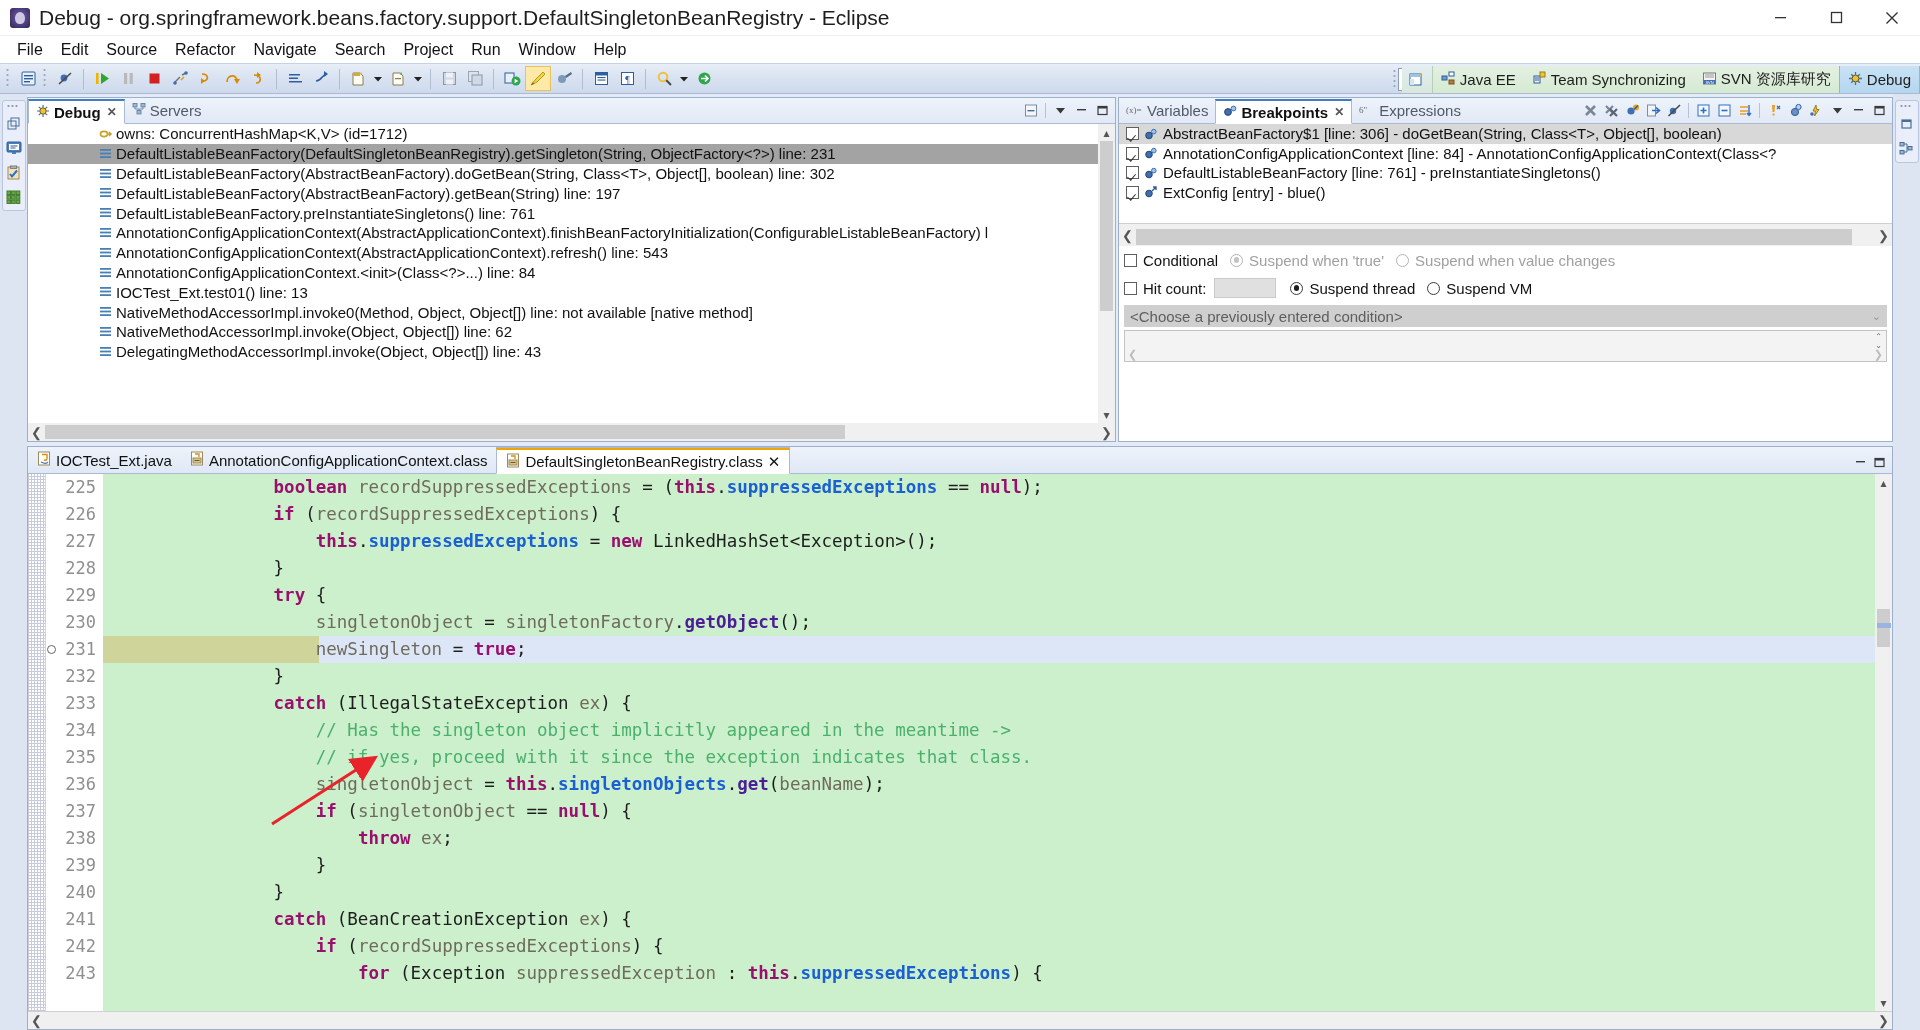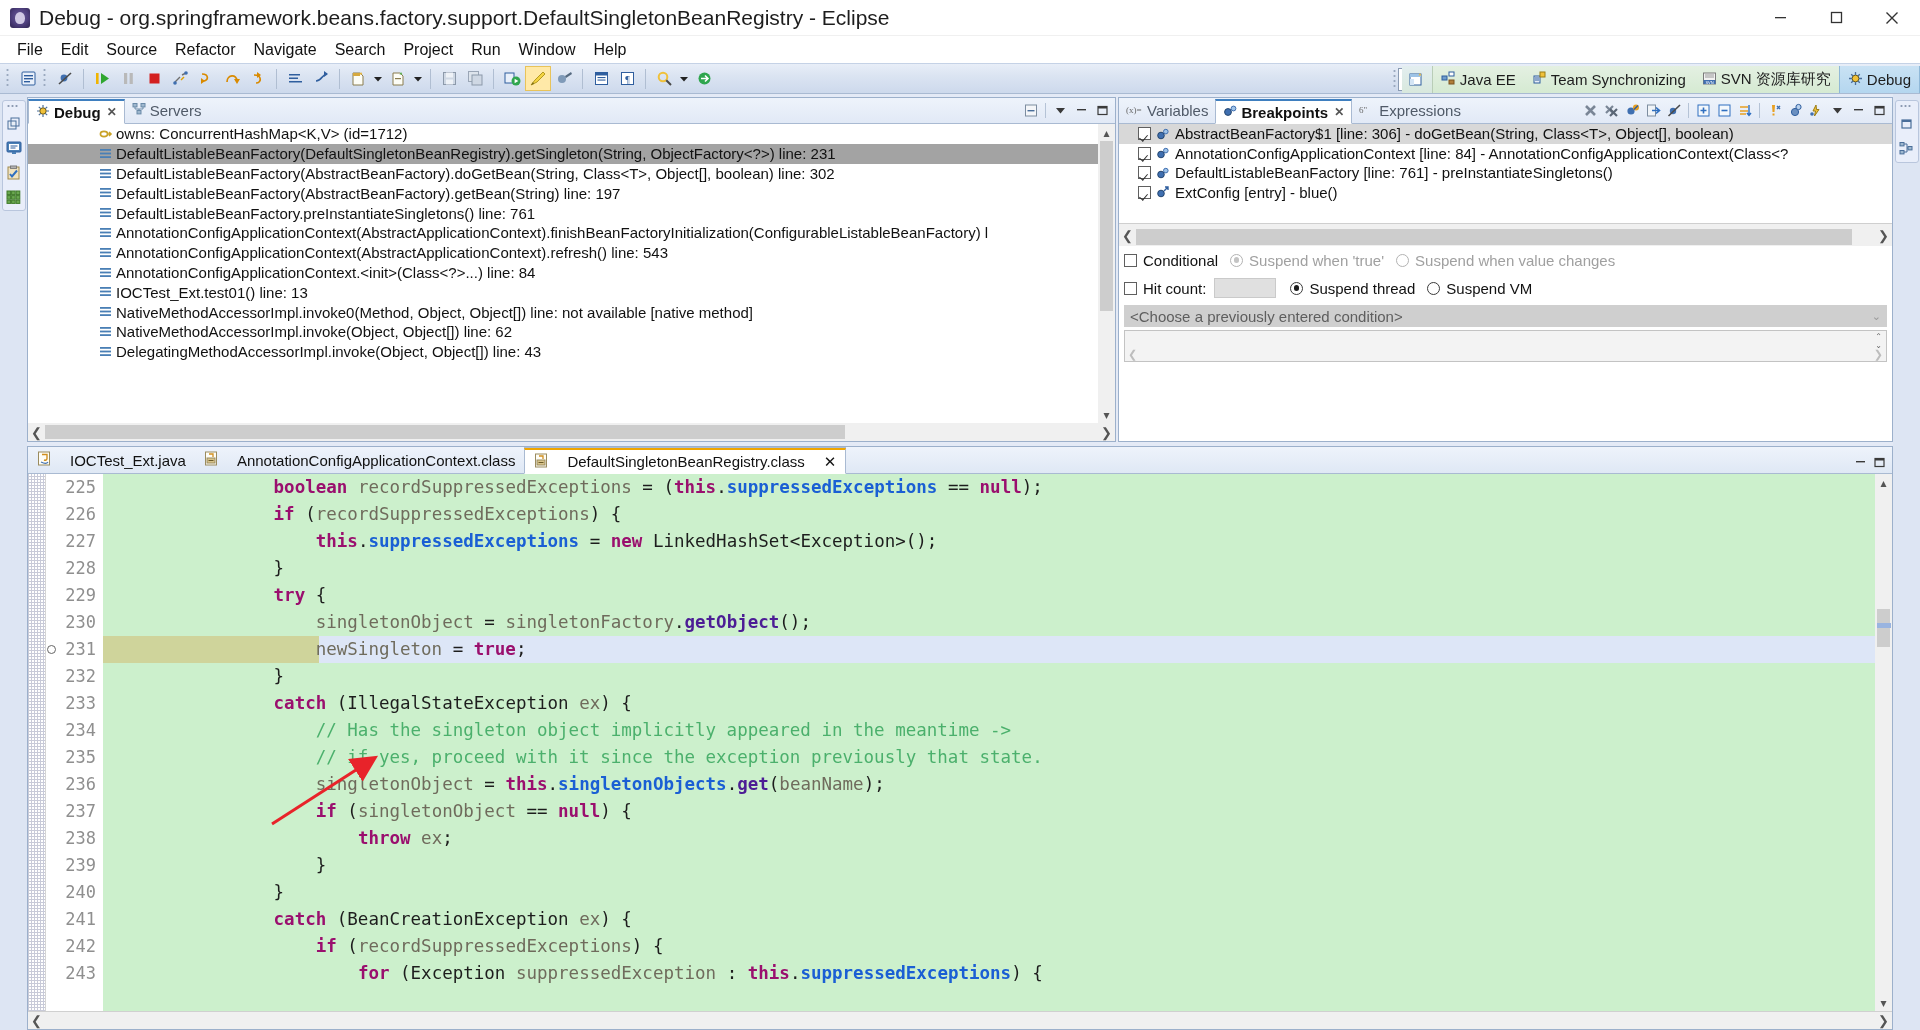--- a/index.html
+++ b/index.html
@@ -283,21 +283,21 @@
 
   
   .bp-list {
     position: absolute; left:0; top:0; right:0;
   }
   .bp-row {
     height: 19.5px;
     display: flex; align-items: center;
     font-size: 15px; color: #111;
     white-space: nowrap;
-    padding-left: 19px;
+    padding-left: 7px;
     gap: 5px;
   }
   .bp-row.selected { background: #d8d8d8; }
   .bp-check {
     width: 13px; height: 13px;
     border: 1px solid #5f5f5f;
     background: #fff;
     position: relative;
     flex: 0 0 auto;
   }
@@ -434,21 +434,21 @@
     background: linear-gradient(to bottom, #eef3fb 0%, #dfe8f5 100%);
     display: flex; align-items: flex-end;
     position: relative;
     border-bottom: 1px solid #a9bad2;
   }
   .etab {
     display: flex; align-items: center;
     height: 26px;
     padding: 0 9px;
     font-size: 15px;
-    gap: 19px;
+    gap: 5px;
     color: #111;
     white-space: nowrap;
   }
   .etab.active {
     background: #ffffff;
     border-top: 2px solid #f0a500;
     border-left: 1px solid #a9bad2;
     border-right: 1px solid #a9bad2;
     border-bottom: 1px solid #fff;
     margin-bottom: -1px;
@@ -1338,21 +1338,21 @@
             <div class="cline"><span class="plain">                </span><span class="kw">boolean</span><span class="plain"> </span><span class="loc">recordSuppressedExceptions</span><span class="plain"> = (</span><span class="kw">this</span><span class="plain">.</span><span class="fld">suppressedExceptions</span><span class="plain"> == </span><span class="kw">null</span><span class="plain">);</span></div>
             <div class="cline"><span class="plain">                </span><span class="kw">if</span><span class="plain"> (</span><span class="loc">recordSuppressedExceptions</span><span class="plain">) {</span></div>
             <div class="cline"><span class="plain">                    </span><span class="kw">this</span><span class="plain">.</span><span class="fld">suppressedExceptions</span><span class="plain"> = </span><span class="kw">new</span><span class="plain"> LinkedHashSet&lt;Exception&gt;();</span></div>
             <div class="cline"><span class="plain">                }</span></div>
             <div class="cline"><span class="plain">                </span><span class="kw">try</span><span class="plain"> {</span></div>
             <div class="cline"><span class="plain">                    </span><span class="loc">singletonObject</span><span class="plain"> = </span><span class="loc">singletonFactory</span><span class="plain">.</span><span class="mth">getObject</span><span class="plain">();</span></div>
             <div class="cline exec"><span class="plain">                    </span><span class="loc">newSingleton</span><span class="plain"> = </span><span class="kw">true</span><span class="plain">;</span></div>
             <div class="cline"><span class="plain">                }</span></div>
             <div class="cline"><span class="plain">                </span><span class="kw">catch</span><span class="plain"> (IllegalStateException </span><span class="loc">ex</span><span class="plain">) {</span></div>
             <div class="cline"><span class="cmt">                    // Has the singleton object implicitly appeared in the meantime -&gt;</span></div>
-            <div class="cline"><span class="cmt">                    // if yes, proceed with it since the exception previously that state.</span></div>
+            <div class="cline"><span class="cmt">                    // if yes, proceed with it since the exception indicates that class.</span></div>
             <div class="cline"><span class="plain">                    </span><span class="loc">singletonObject</span><span class="plain"> = </span><span class="kw">this</span><span class="plain">.</span><span class="fld">singletonObjects</span><span class="plain">.</span><span class="mth">get</span><span class="plain">(</span><span class="loc">beanName</span><span class="plain">);</span></div>
             <div class="cline"><span class="plain">                    </span><span class="kw">if</span><span class="plain"> (</span><span class="loc">singletonObject</span><span class="plain"> == </span><span class="kw">null</span><span class="plain">) {</span></div>
             <div class="cline"><span class="plain">                        </span><span class="kw">throw</span><span class="plain"> </span><span class="loc">ex</span><span class="plain">;</span></div>
             <div class="cline"><span class="plain">                    }</span></div>
             <div class="cline"><span class="plain">                }</span></div>
             <div class="cline"><span class="plain">                </span><span class="kw">catch</span><span class="plain"> (BeanCreationException </span><span class="loc">ex</span><span class="plain">) {</span></div>
             <div class="cline"><span class="plain">                    </span><span class="kw">if</span><span class="plain"> (</span><span class="loc">recordSuppressedExceptions</span><span class="plain">) {</span></div>
             <div class="cline"><span class="plain">                        </span><span class="kw">for</span><span class="plain"> (Exception </span><span class="loc">suppressedException</span><span class="plain"> : </span><span class="kw">this</span><span class="plain">.</span><span class="fld">suppressedExceptions</span><span class="plain">) {</span></div>
           </div>
         <div class="editor-vscroll">

